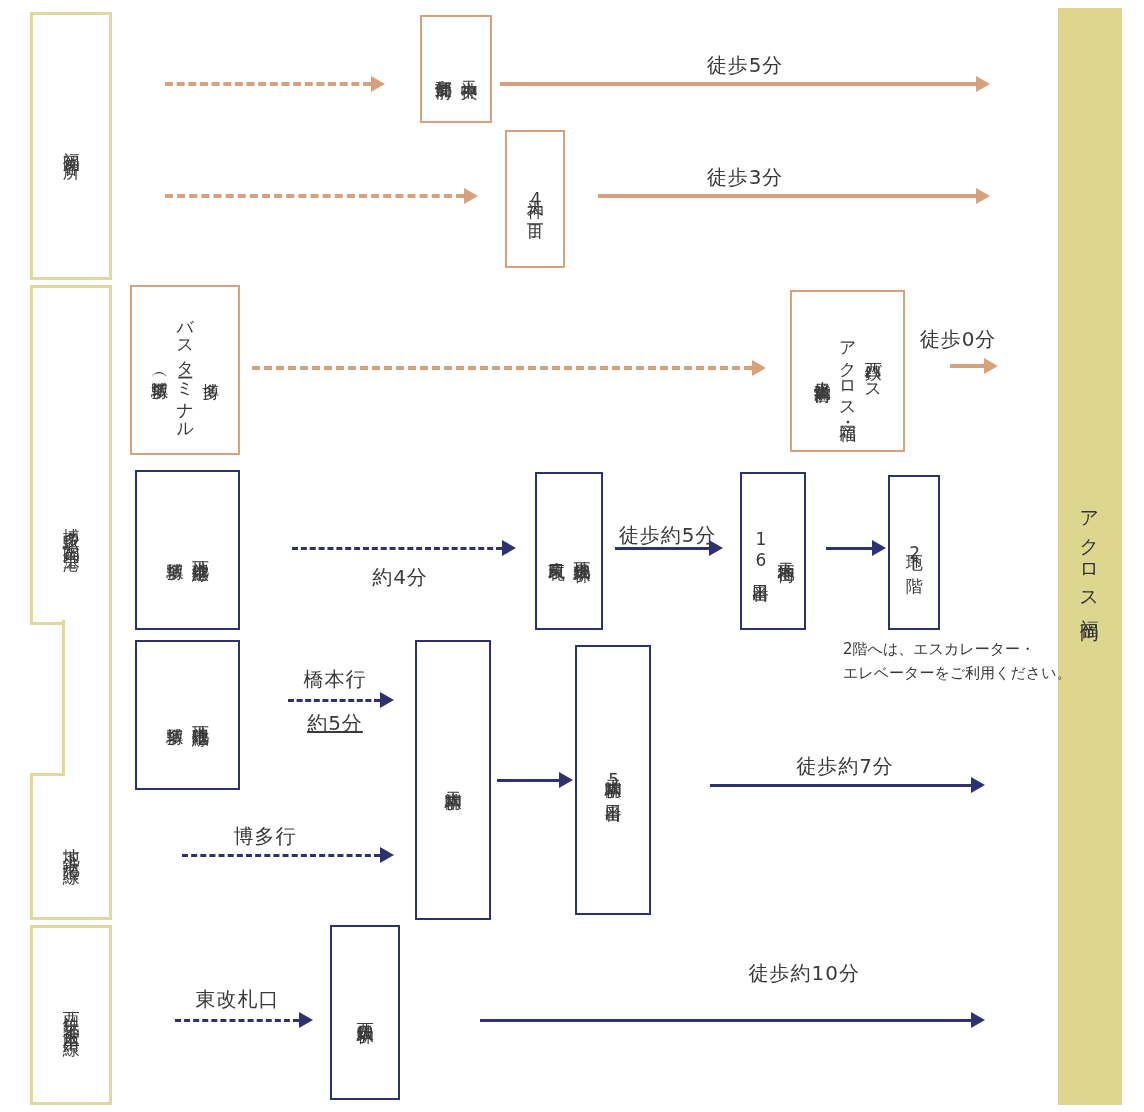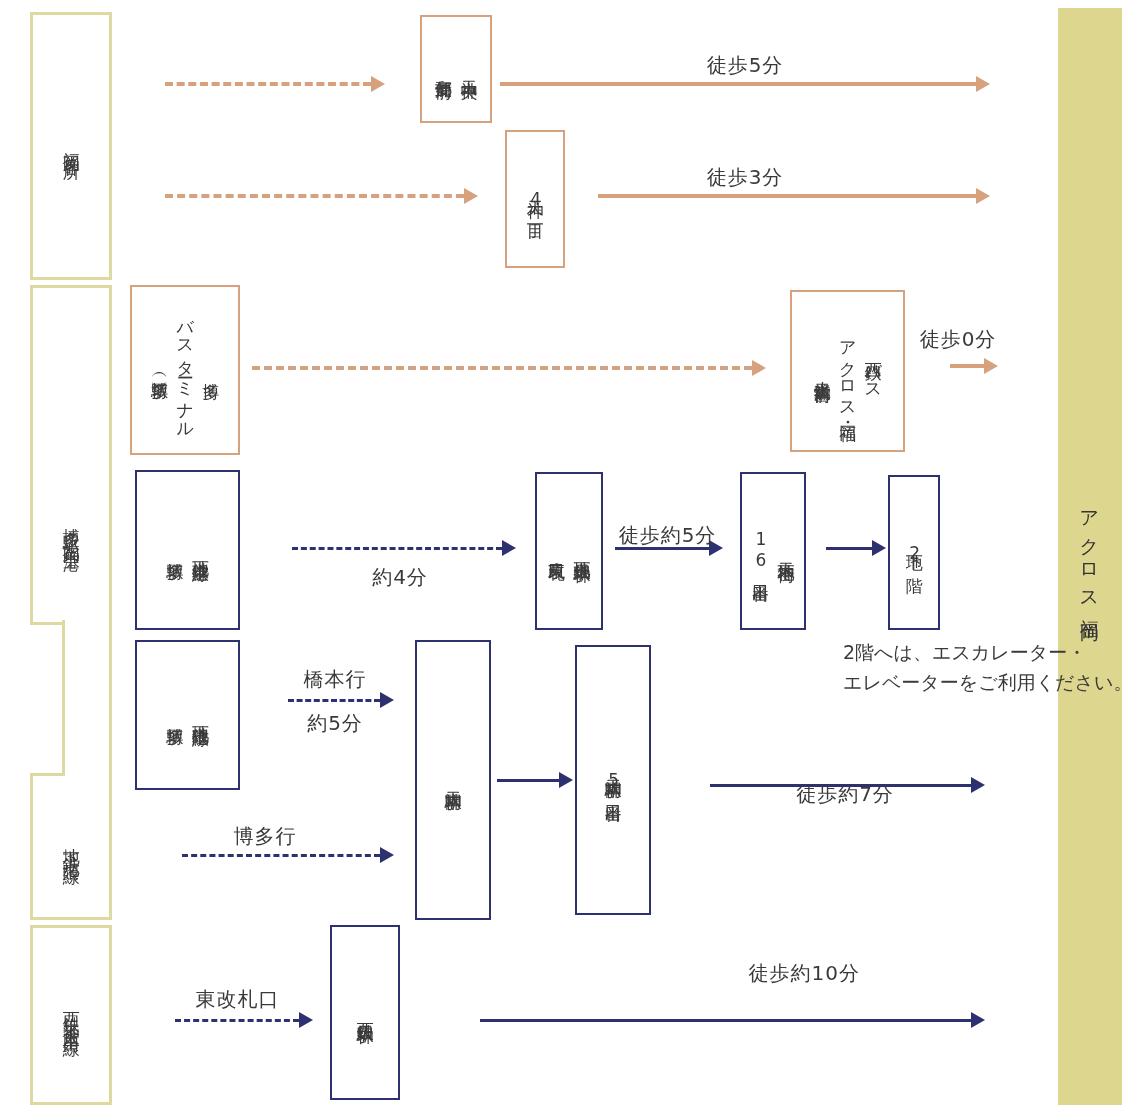--- a/index.html
+++ b/index.html
@@ -35,21 +35,21 @@
   .arrow .shaft{flex:1;height:0;}
   .arrow .head{width:0;height:0;border-top:8px solid transparent;border-bottom:8px solid transparent;flex:0 0 auto;}
   .arrow.o .head{border-left:14px solid var(--orange);}
   .arrow.n .head{border-left:14px solid var(--navy);}
   .arrow.o.dash .shaft{border-top:4px dashed var(--orange);}
   .arrow.o.solid .shaft{border-top:4px solid var(--orange);}
   .arrow.n.dash .shaft{border-top:3px dashed var(--navy);}
   .arrow.n.solid .shaft{border-top:3px solid var(--navy);}
   
   .lbl{position:absolute;font-size:20px;letter-spacing:1px;color:var(--txt);white-space:pre-line;text-align:center;z-index:5;}
-  .note{position:absolute;font-size:19px;line-height:1.6;color:var(--txt);white-space:pre-line;z-index:5;}
+  .note{position:absolute;font-size:15px;line-height:1.6;color:var(--txt);white-space:pre-line;z-index:5;}
 </style>
 </head>
 <body>
 
 <div class="stage">
 
   <div class="group" style="left:30px;top:12px;width:82px;height:268px;">
     <span class="vtext glabel">福岡各所</span>
   </div>
 
@@ -152,37 +152,37 @@
 
   <div class="node nv" style="left:135px;top:640px;width:105px;height:150px;">
     <span class="vtext">地下鉄七隈線
 博多駅</span>
   </div>
   <div class="lbl" style="left:270px;top:666px;width:130px;">橋本行</div>
   <div class="arrow n dash" style="left:288px;top:690px;width:106px;">
     <span class="shaft"></span>
       <span class="head"></span>
   </div>
-  <div class="lbl" style="left:270px;top:710px;width:130px;">約5分</div>
+  <div class="lbl" style="left:270px;top:710px;width:130px;text-decoration:underline;">約5分</div>
   <div class="lbl" style="left:200px;top:823px;width:130px;">博多行</div>
   <div class="arrow n dash" style="left:182px;top:845px;width:212px;">
     <span class="shaft"></span>
       <span class="head"></span>
   </div>
   <div class="node nv" style="left:415px;top:640px;width:76px;height:280px;">
     <span class="vtext">天神南駅</span>
   </div>
   <div class="arrow n solid" style="left:497px;top:770px;width:76px;">
     <span class="shaft"></span>
       <span class="head"></span>
   </div>
   <div class="node nv" style="left:575px;top:645px;width:76px;height:270px;">
     <span class="vtext upright">天神南駅5番出口</span>
   </div>
-  <div class="lbl" style="left:720px;top:753px;width:250px;margin-top:28px;">徒歩約7分</div>
+  <div class="lbl" style="left:720px;top:753px;width:250px;">徒歩約7分</div>
   <div class="arrow n solid" style="left:710px;top:775px;width:275px;">
     <span class="shaft"></span>
       <span class="head"></span>
   </div>
 
   <div class="lbl" style="left:160px;top:986px;width:155px;">東改札口</div>
   <div class="arrow n dash" style="left:175px;top:1010px;width:138px;">
     <span class="shaft"></span>
       <span class="head"></span>
   </div>

